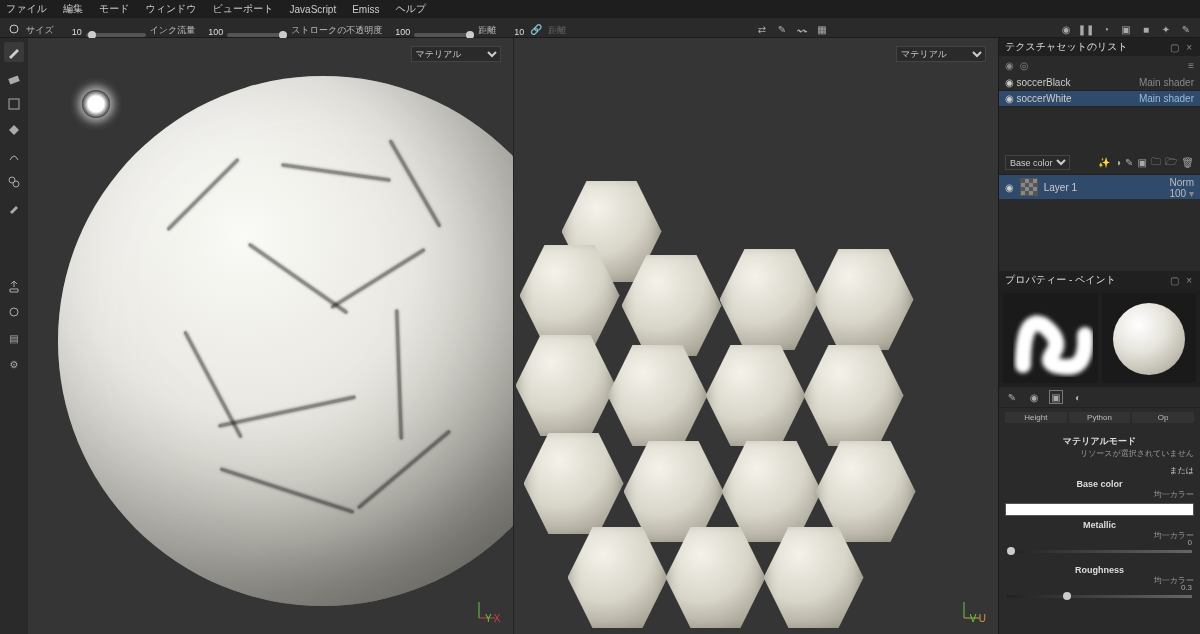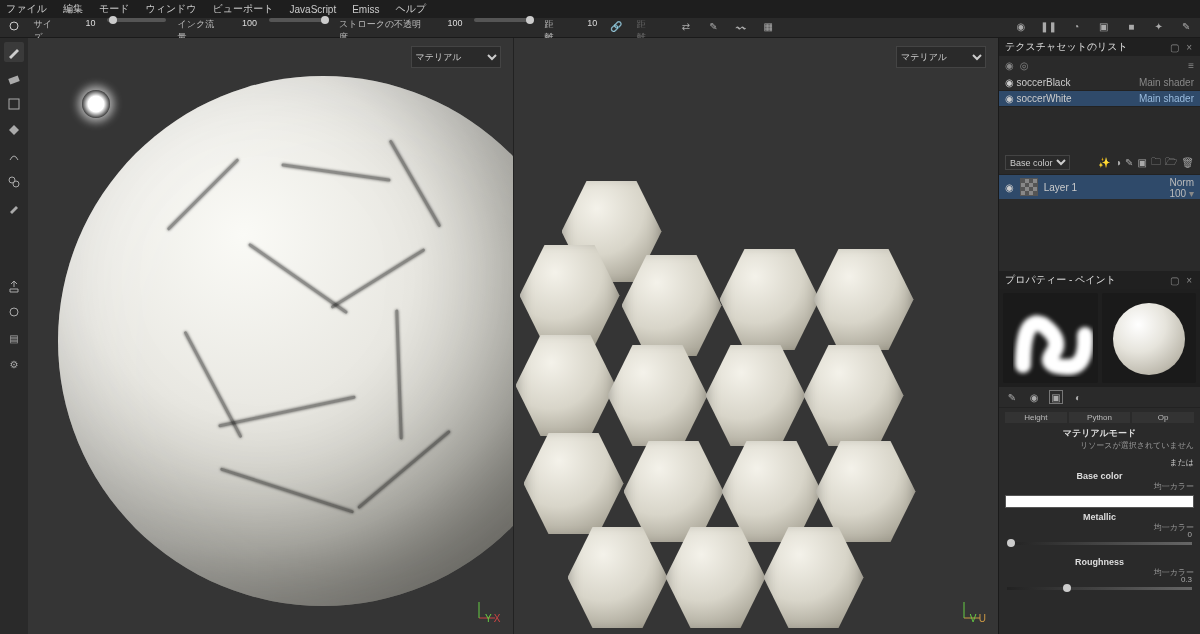--- a/index.html
+++ b/index.html
@@ -1,35 +1,35 @@
 <!DOCTYPE html>
 <html><head>
 <meta charset="utf-8">
 <style>
 * { margin:0; padding:0; box-sizing:border-box; font-family:"Segoe UI",Arial,sans-serif; font-size:10px; }
 body { background:#2a2a2a; color:#ccc; width:1200px; height:634px; overflow:hidden; position:relative; }
 .top-menu { height:18px; background:#1e1e1e; display:flex; align-items:center; padding:0 6px; gap:16px; }
 .top-menu span { font-size:10px; }
-.tool-row { height:20px; background:#2a2a2a; display:flex; align-items:flex-start; padding:0 6px; gap:12px; border-bottom:1px solid #1a1a1a;}
+.tool-row { height:20px; background:#2a2a2a; display:flex; align-items:flex-end; padding:0 6px; gap:4px; border-bottom:1px solid #1a1a1a;}
 .tool-row .label { font-size:9px; color:#bbb; }
 .tool-row .val { font-size:9px; color:#ddd; width:24px; text-align:right;}
 .slider { width:60px; height:4px; background:#555; position:relative; border-radius:2px;}
 .slider .knob { position:absolute; width:8px; height:8px; background:#ccc; border-radius:50%; top:-2px; }
 .spacer { flex:1; }
 .icon-btn { width:16px; height:16px; display:flex; align-items:center; justify-content:center; color:#aaa; }
 .main { display:flex; height:596px; }
 .left-toolbar { width:28px; background:#2a2a2a; display:flex; flex-direction:column; align-items:center; padding-top:4px; gap:6px;}
 .left-toolbar .tool { width:20px; height:20px; display:flex; align-items:center; justify-content:center; color:#aaa;}
 .left-toolbar .tool.sel { background:#3a3a3a; border-radius:2px;}
 .left-toolbar .gap { height:20px;}
 .viewport-area { flex:1; display:flex; position:relative; background:#353535;}
 .vp { flex:1; position:relative; overflow:hidden; }
 .vp + .vp { border-left:1px solid #222; }
 .vp-header { position:absolute; top:8px; right:12px; z-index:2;}
-.vp-header select { background:#2a2a2a; color:#ccc; border:1px solid #444; font-size:9px; width:90px; height:22px;}
+.vp-header select { background:#2a2a2a; color:#ccc; border:1px solid #444; font-size:9px; width:90px; height:16px;}
 .axis { position:absolute; bottom:10px; right:12px; font-size:8px; color:#888;}
 .axis .x{color:#c44;} .axis .y{color:#6c4;} .axis .u{color:#c94;}
 .axis-gizmo { position:absolute; bottom:12px; }
 .brush-cursor { position:absolute; top:52px; left:54px; width:28px; height:28px; border-radius:50%; box-shadow:0 0 8px 4px rgba(255,255,255,.6); background:radial-gradient(circle,#fff 40%,rgba(255,255,255,0) 72%);}
 .ball { position:absolute; top:38px; left:30px; width:530px; height:530px; border-radius:50%;
   background: radial-gradient(circle at 35% 30%, #fafaf6 0%, #e9e8e2 35%, #c9c8c0 62%, #8a8880 88%, #4e4d46 100%);
   box-shadow: inset -60px -60px 120px rgba(0,0,0,.35), inset 40px 30px 80px rgba(255,255,255,.25);
 }
 .seam { position:absolute; background:rgba(0,0,0,.42); border-radius:2px; box-shadow:0 0 3px rgba(0,0,0,.6);}
 .hexgrid { position:absolute; top:0; left:0; right:0; bottom:0;}
@@ -56,21 +56,21 @@
 .layer-row .eye { color:#ccc;}
 .layer-row .meta { position:absolute; right:6px; top:2px; text-align:right; font-size:8px; color:#bbb;}
 .prop-preview { height:98px; display:flex; gap:4px; padding:4px; background:#1f1f1f;}
 .prev-box { flex:1; background:#1a1a1a; border-radius:2px; position:relative; overflow:hidden;}
 .prev-sphere { position:absolute; width:72px; height:72px; top:10px; left:50%; transform:translateX(-50%); border-radius:50%; background:radial-gradient(circle at 35% 30%,#fff 0%,#e6e4dc 40%,#bdb9ad 75%,#7a776b 100%);}
 .stroke-sw { position:absolute; top:12px; left:10px; width:80px; height:72px;}
 .prop-tabs { display:flex; gap:8px; padding:3px 6px; border-bottom:1px solid #222; color:#aaa;}
 .prop-tabs .pt{width:14px;height:14px;display:flex;align-items:center;justify-content:center;}
 .prop-tabs .pt.active{border:1px solid #777;}
 .prop-body { padding:4px 6px; font-size:9px; color:#bbb;}
-.pill-row{ display:flex; gap:2px; margin-bottom:4px;}
+.pill-row{ display:flex; gap:2px; margin-bottom:12px;}
 .pill{flex:1; background:#333; text-align:center; font-size:8px; padding:1px 0;}
 .section-h { text-align:center; font-size:9px; color:#ddd; margin-top:3px; font-weight:bold;}
 .section-sub { text-align:right; font-size:8px; color:#999;}
 .color-bar { height:13px; background:#fff; border:1px solid #555; margin:3px 0 4px 0;}
 .mini-slider { position:relative; height:8px; margin:6px 2px 10px 2px;}
 .mini-slider .track{height:3px;background:linear-gradient(90deg,#222,#666);position:absolute;left:0;right:0;top:3px;}
 .mini-slider .bead{position:absolute;width:8px;height:8px;border-radius:50%;background:#ccc;top:0;}
 .mini-slider .read{position:absolute; right:0; top:-9px; font-size:8px; color:#aaa;}
 svg{display:block;}
 </style>

